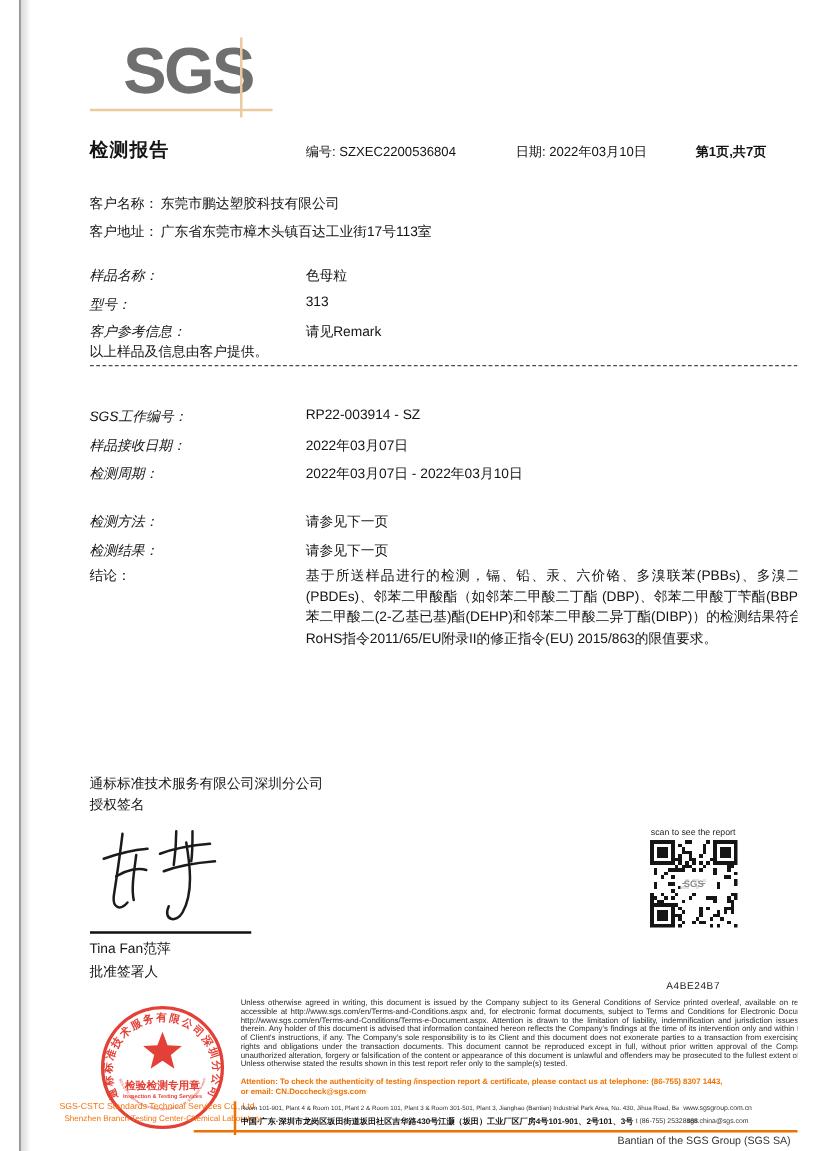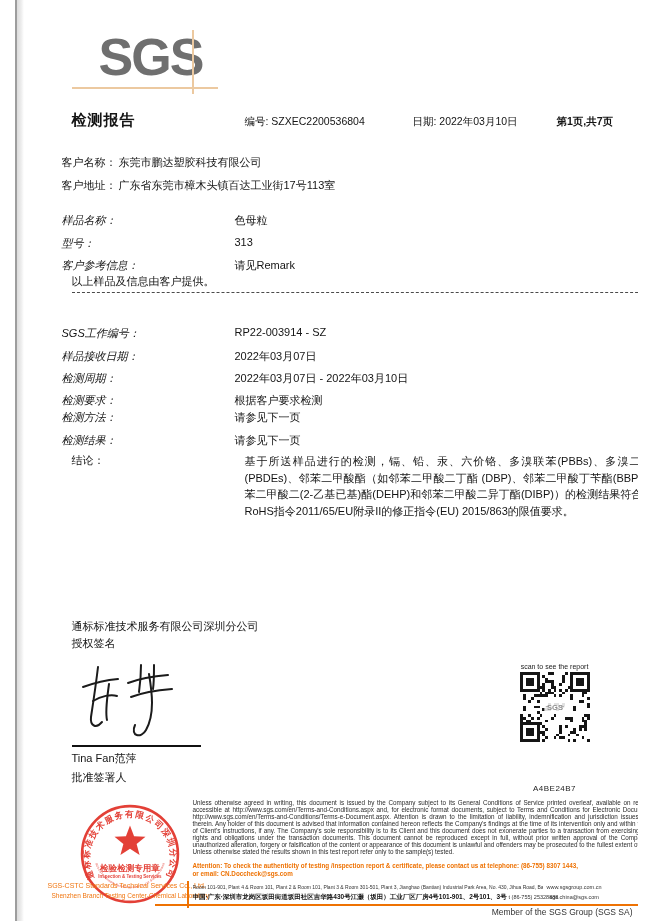--- a/index.html
+++ b/index.html
@@ -17,21 +17,21 @@
   .cross-h { position:absolute; left:57px; top:87px; width:146px; height:2px; background:#ecc9a0; }
   .cross-v { position:absolute; left:177px; top:30px; width:2px; height:64px; background:#ecc9a0; }
 
   
   .report-title { position:absolute; left:57px; top:111px; font-size:15px; font-weight:bold; letter-spacing:1px; }
   .hmeta { position:absolute; top:115px; font-size:10.5px; white-space:nowrap; }
   .hmeta b { font-weight:400; }
   .m-no { left:230px; } .m-date { left:398px; } .m-page { left:542px; font-weight:600; }
 
   
-  .row { position:absolute; left:47px; font-size:11px; display:flex; white-space:nowrap; }
+  .row { position:absolute; left:57px; font-size:11px; display:flex; white-space:nowrap; }
   .row .lab { flex:none; }
   .narrow .lab { width:57px; }
   .wide .lab { width:173px;font-style:italic; }
   .note { position:absolute; left:57px; font-size:11px;text-align:center; }
   .dashline { position:absolute; left:57px; width:591px; border-top:1px dashed #4a4a4a; }
 
   .conclusion { position:absolute; left:230px; top:453px; width:420px; font-size:11px; line-height:16.5px; text-align:justify; }
   .conclusion-lab { position:absolute; left:57px; top:453px; font-size:11px; }
 
   
@@ -113,24 +113,20 @@
     <span class="lab">SGS工作编号：</span>
     <span>RP22-003914 - SZ</span>
   </div>
   <div class="row wide" style="top:349px">
     <span class="lab">样品接收日期：</span>
     <span>2022年03月07日</span>
   </div>
   <div class="row wide" style="top:371px">
     <span class="lab">检测周期：</span>
     <span>2022年03月07日 - 2022年03月10日</span>
-  </div>
-  <div class="row wide" style="top:393px">
-    <span class="lab">检测要求：</span>
-    <span>根据客户要求检测</span>
   </div>
   <div class="row wide" style="top:410px">
     <span class="lab">检测方法：</span>
     <span>请参见下一页</span>
   </div>
   <div class="row wide" style="top:433px">
     <span class="lab">检测结果：</span>
     <span>请参见下一页</span>
   </div>
 
@@ -410,14 +406,14 @@
   <div class="disclaimer">Unless otherwise agreed in writing, this document is issued by the Company subject to its General Conditions of Service printed overleaf, available on request or accessible at http://www.sgs.com/en/Terms-and-Conditions.aspx and, for electronic format documents, subject to Terms and Conditions for Electronic Documents at http://www.sgs.com/en/Terms-and-Conditions/Terms-e-Document.aspx. Attention is drawn to the limitation of liability, indemnification and jurisdiction issues defined therein. Any holder of this document is advised that information contained hereon reflects the Company's findings at the time of its intervention only and within the limits of Client's instructions, if any. The Company's sole responsibility is to its Client and this document does not exonerate parties to a transaction from exercising all their rights and obligations under the transaction documents. This document cannot be reproduced except in full, without prior written approval of the Company. Any unauthorized alteration, forgery or falsification of the content or appearance of this document is unlawful and offenders may be prosecuted to the fullest extent of the law. Unless otherwise stated the results shown in this test report refer only to the sample(s) tested.</div>
   <div class="attn a1">Attention: To check the authenticity of testing /inspection report &amp; certificate, please contact us at telephone: (86-755) 8307 1443,</div>
   <div class="attn a2">or email: CN.Doccheck@sgs.com</div>
   <div class="f-vline"></div>
   <div class="addr-en">Room 101-901, Plant 4 &amp; Room 101, Plant 2 &amp; Room 101, Plant 3 &amp; Room 301-501, Plant 3, Jianghao (Bantian) Industrial Park Area, No. 430, Jihua Road, Bantian Community, Bantian Street, Longgang District, Shenzhen, Guangdong, China 518129</div>
   <div class="addr-cn">中国·广东·深圳市龙岗区坂田街道坂田社区吉华路430号江灏（坂田）工业厂区厂房4号101-901、2号101、3号101、3号301-501 邮编：518129</div>
   <div class="f-web">www.sgsgroup.com.cn</div>
   <div class="f-phone">t (86-755) 25328888</div>
   <div class="f-mail">sgs.china@sgs.com</div>
   <div class="f-rule"></div>
-  <div class="member">Member of the SGS Group (SGS SA)</div>
+  <div class="member">Bantian of the SGS Group (SGS SA)</div>
 </div>
 
 </body></html>

